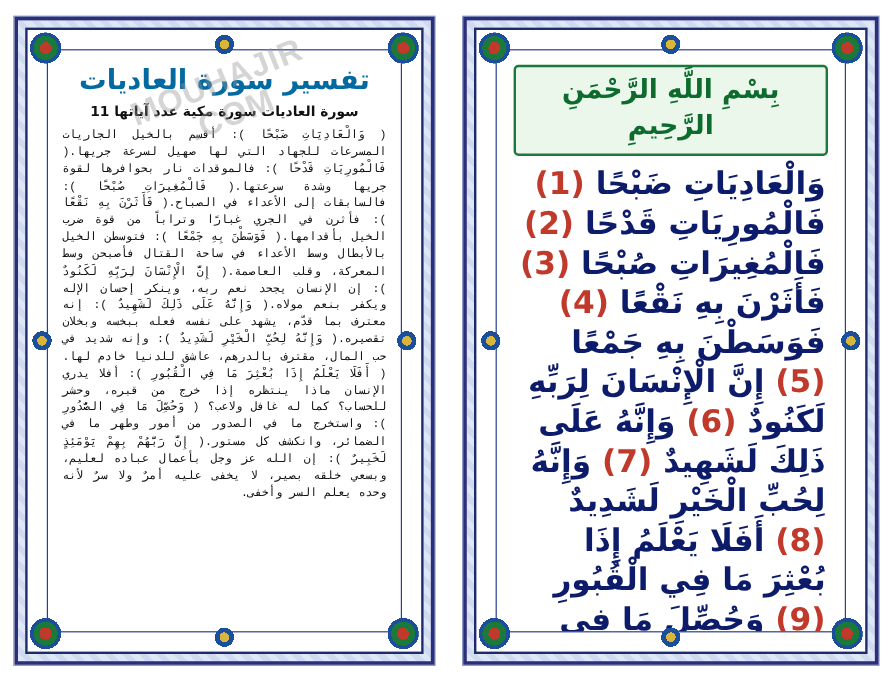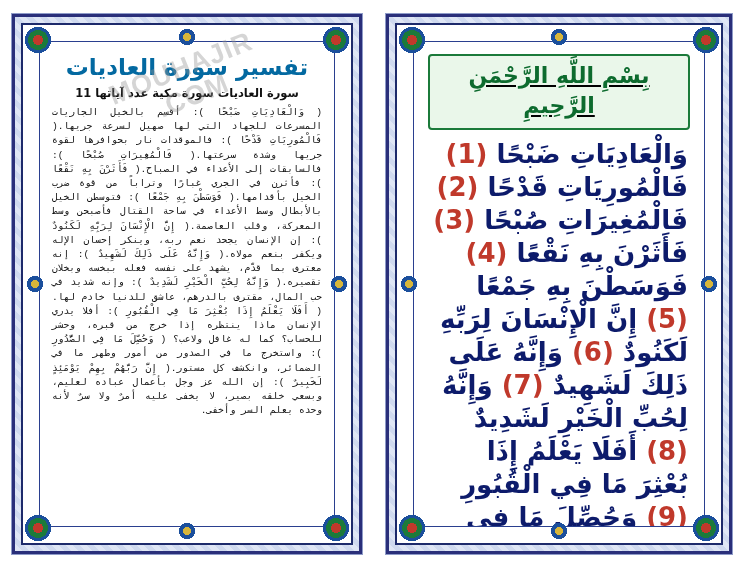--- a/index.html
+++ b/index.html
@@ -156,21 +156,20 @@
     box-sizing: border-box;
     direction: rtl;
     text-align: center;
   }
   .basmala-box {
     border: 2px solid #1b7a3a;
     background: #eaf7ea;
     border-radius: 4px;
     padding: 5px 4px 7px 4px;
     margin-bottom: 8px;
-    text-decoration: underline;
   }
   .basmala {
     font-size: 22px;
     font-weight: bold;
     color: #0d6b2e;
     line-height: 30px;
   }
   .ayat {
     font-size: 26px;
     line-height: 33px;

